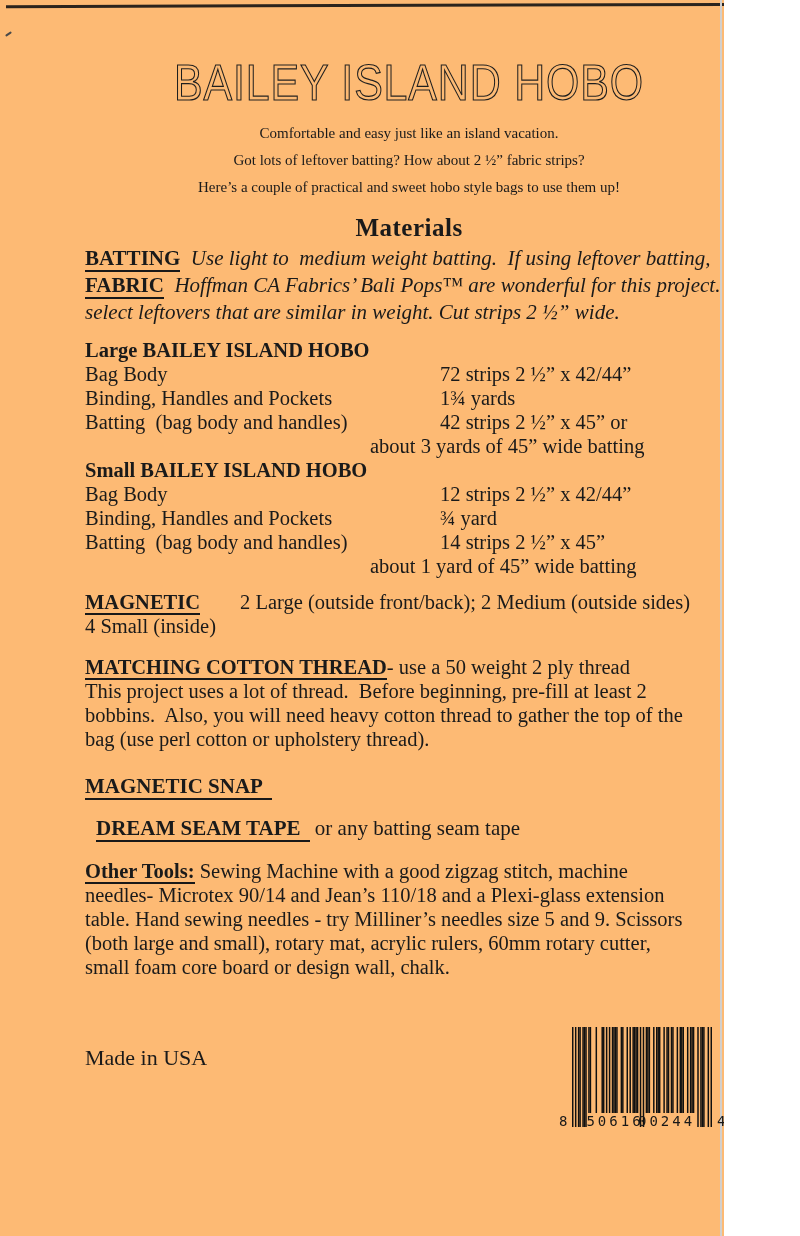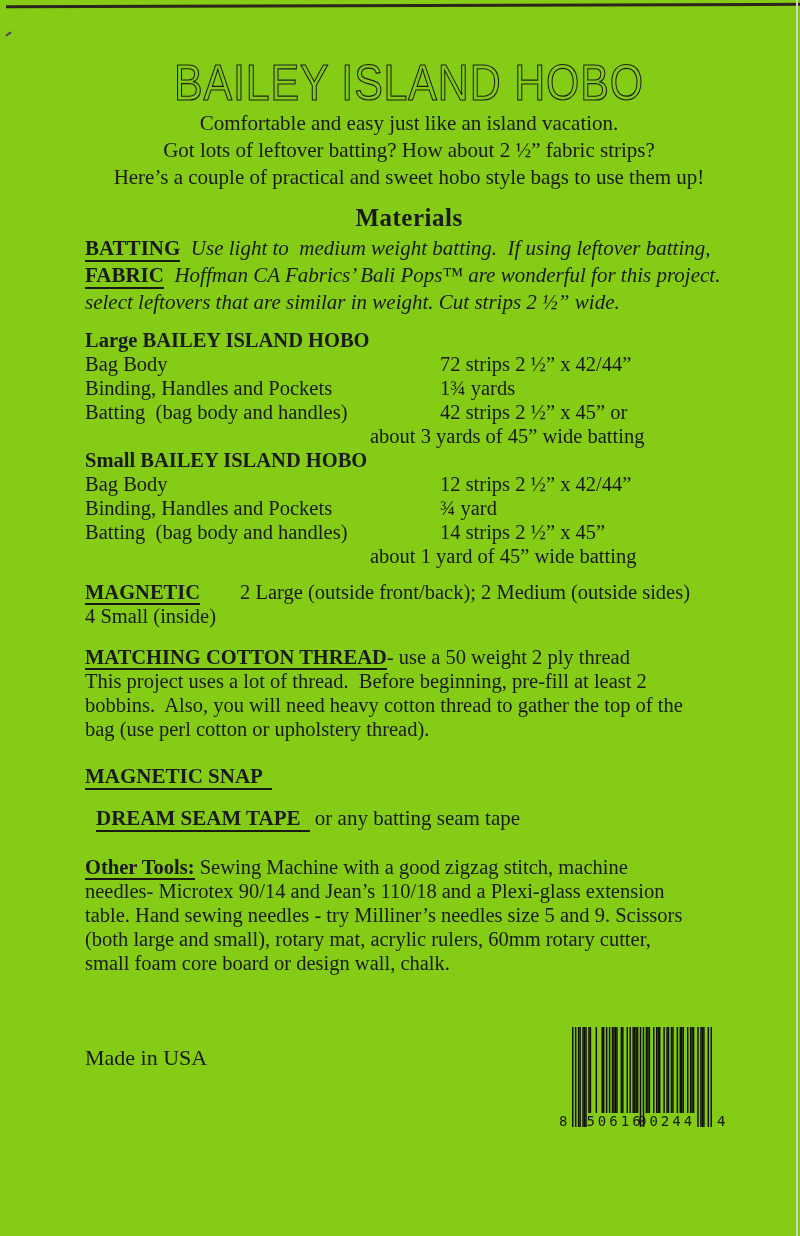--- a/index.html
+++ b/index.html
@@ -1,33 +1,33 @@
 <!DOCTYPE html>
 <html><head>
 <meta charset="utf-8">
 <style>
   html,body{margin:0;padding:0;background:#ffffff;}
   .page{
     position:relative;
-    width:800px;height:1236px;
-    background:#84cc16;
+    width:724px;height:1236px;
+    background:#fdba74;
     font-family:"Liberation Serif", serif;
     color:#1a1a1a;
     overflow:hidden;
   }
   
   .top-edge{position:absolute;top:4px;left:6px;right:-6px;height:3px;background:#2b241d;transform:rotate(-0.18deg);}
   .corner-speck{position:absolute;top:33px;left:5px;width:7px;height:2px;background:#4a4a4a;transform:rotate(-35deg);border-radius:1px;}
   .right-edge{position:absolute;top:0;right:2px;width:2px;height:100%;background:#d2cfcc;}
 
   .content{position:absolute;left:85px;top:56px;width:648px;}
 
   .title-svg{display:block;margin:0 auto;}
 
-  .intro{font-size:21px;line-height:27px;text-align:center;}
+  .intro{margin-top:10px;font-size:15px;line-height:27px;text-align:center;}
   .line{white-space:pre-wrap;}
 
   .h-materials{margin-top:12px;font-size:25px;line-height:30px;font-weight:bold;text-align:center;letter-spacing:0.5px;}
 
   .fab{margin-top:2px;font-size:21px;line-height:27px;}
   .b{font-weight:bold;}
   .it{font-style:italic;}
   .u{border-bottom:2.2px solid #181818;}
   .u-trail{border-bottom:2.2px solid #181818;padding-right:9px;}
 
@@ -36,21 +36,21 @@
   .val{position:absolute;left:355px;top:0;white-space:pre;}
   .cont{padding-left:285px;white-space:pre;}
 
   .buttons{margin-top:12px;font-size:20.5px;line-height:24px;}
   .buttons-rest{margin-left:40px;}
 
   .para{font-size:20.5px;line-height:24px;}
   .thread{margin-top:17px;}
   .magnetic{margin-top:22px;font-size:21px;line-height:26px;}
   .seam{margin-top:16px;font-size:21px;line-height:26px;margin-left:11px;}
-  .tools{margin-top:24px;}
+  .tools{margin-top:18px;}
 
   .made-in{position:absolute;left:85px;top:1045px;font-size:22px;line-height:26px;}
 
   .barcode{position:absolute;left:560px;top:1027px;width:182px;height:106px;}
   .bc-bars{position:absolute;left:12px;top:0;width:140px;height:100px;fill:#101010;}
   .bc-digit,.bc-group{position:absolute;top:86px;font-family:"DejaVu Sans Mono", monospace;font-size:14px;color:#181818;}
   .bc-left{left:-1px;}
   .bc-right{left:157px;}
   .bc-g1{left:26px;width:58px;text-align:center;letter-spacing:3px;}
   .bc-g2{left:78px;width:58px;text-align:left;letter-spacing:3px;}

